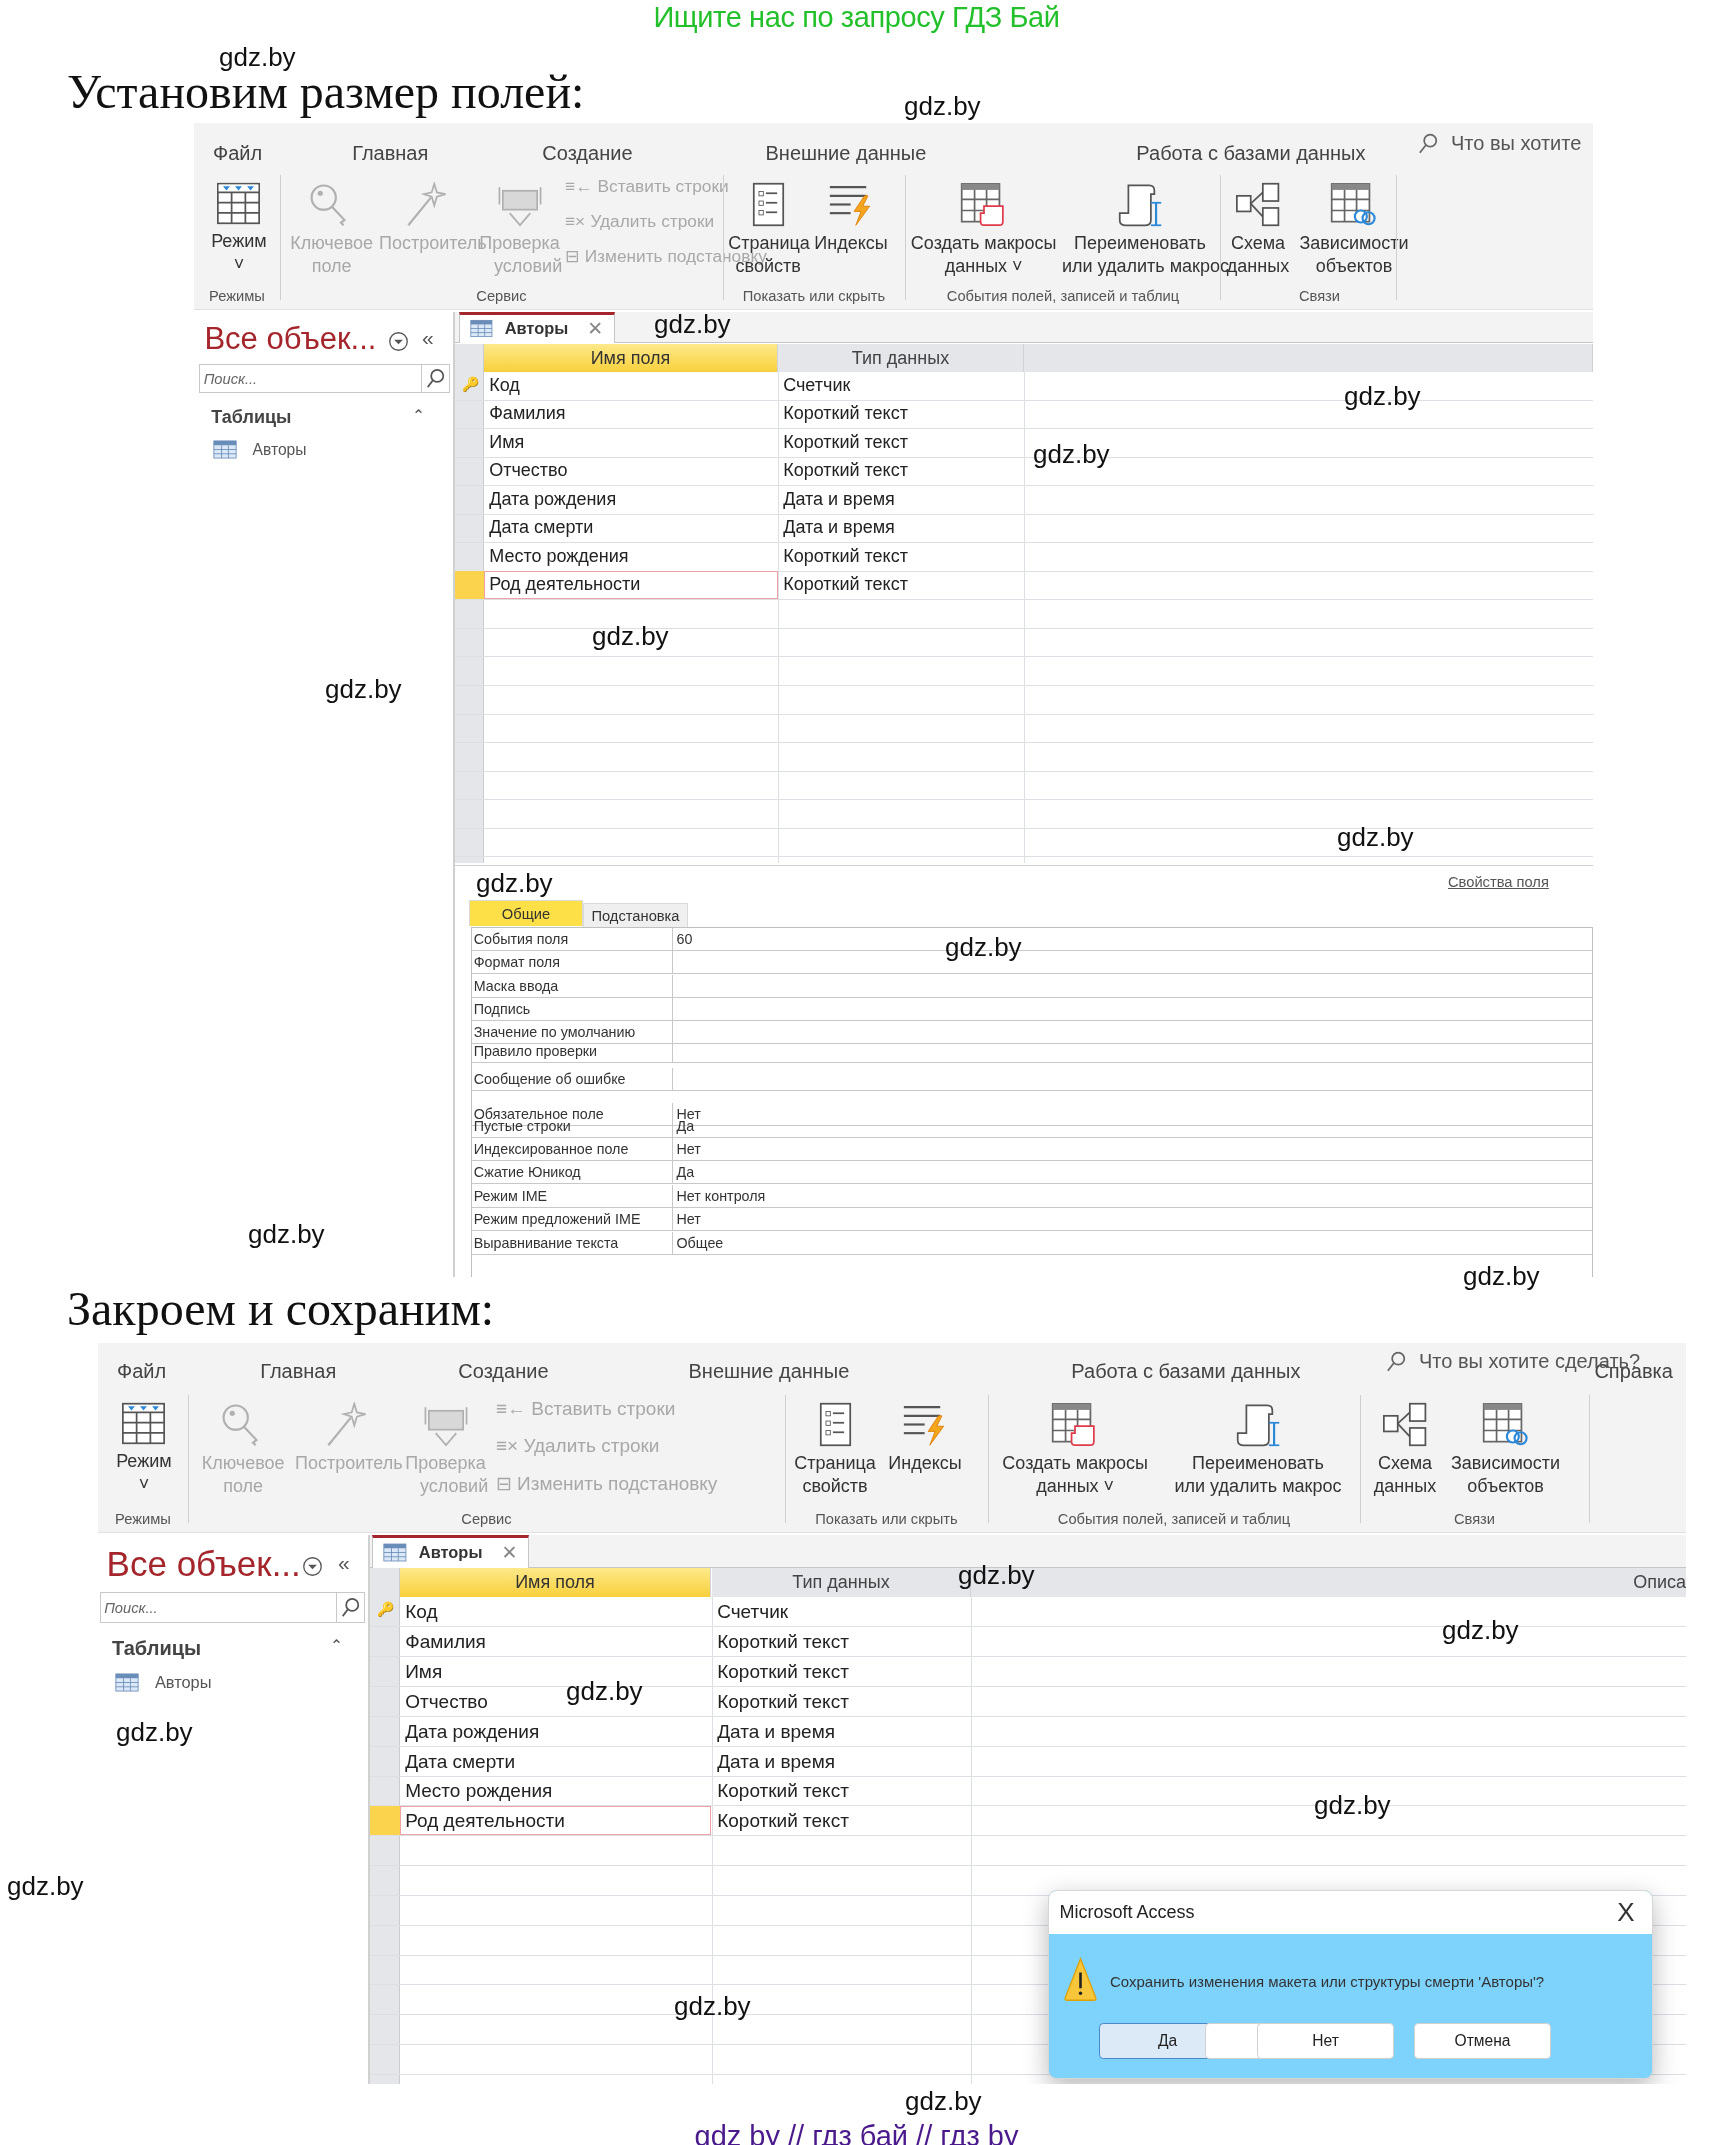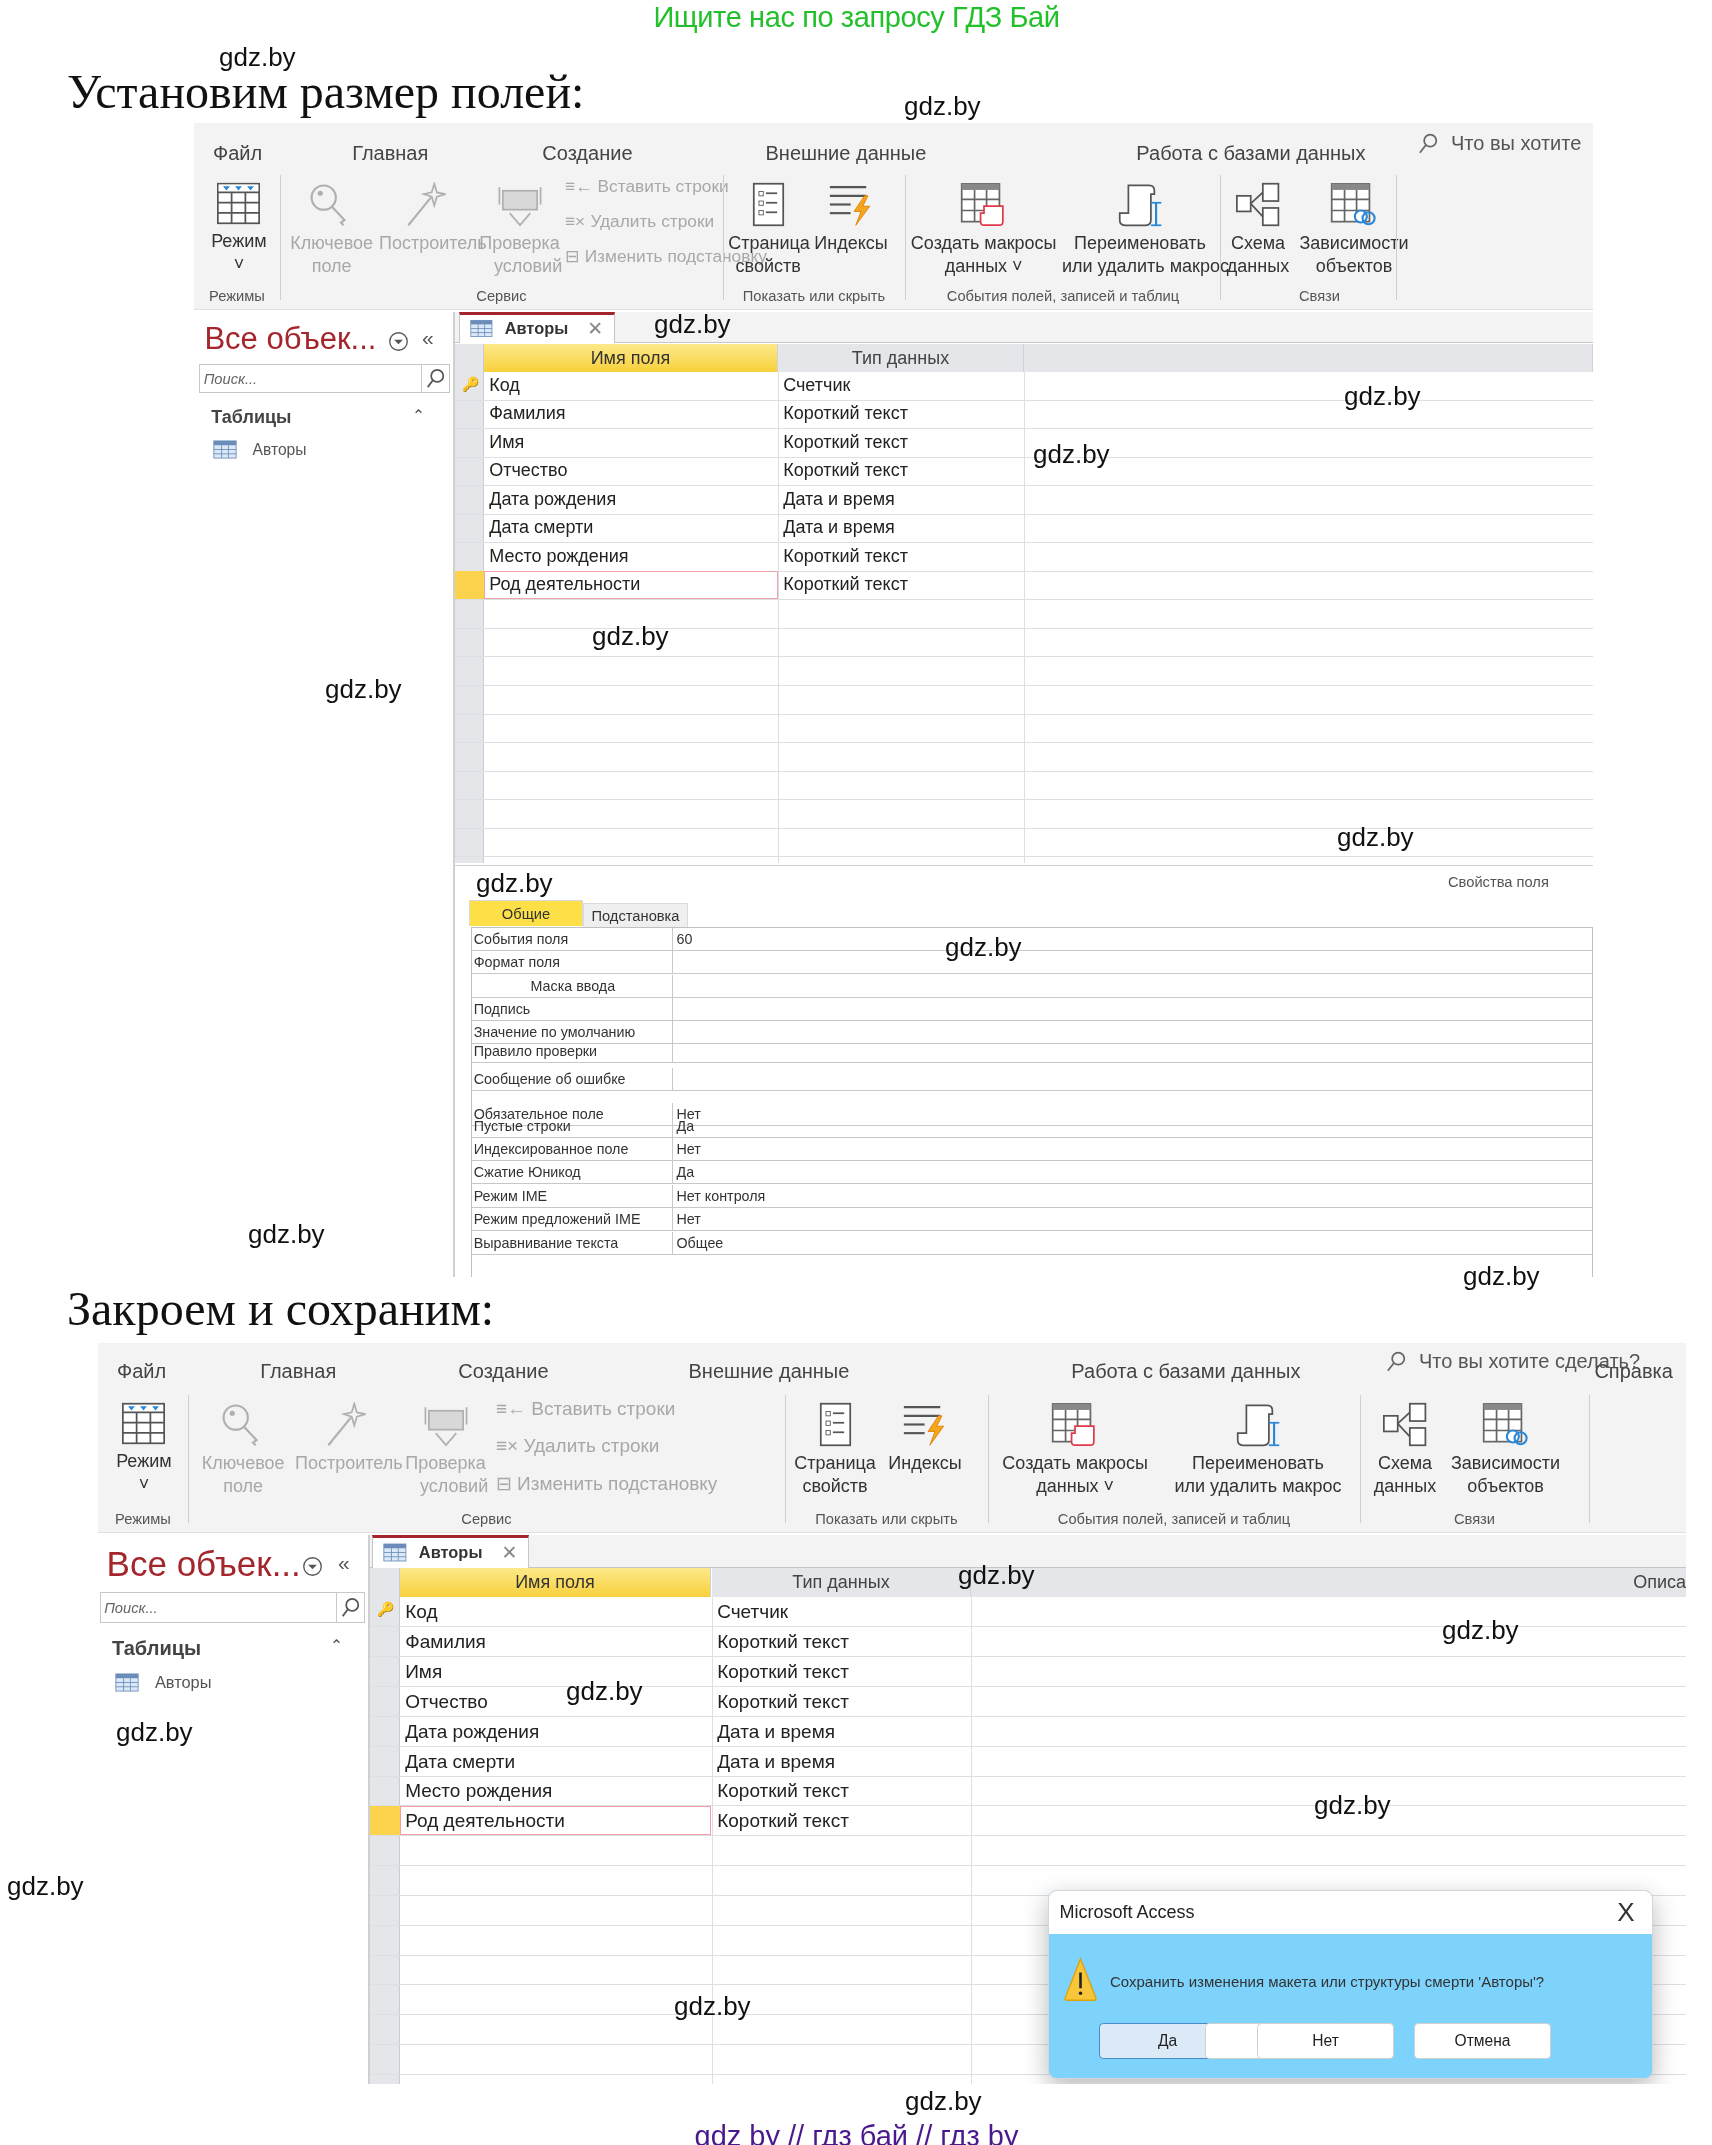--- a/index.html
+++ b/index.html
@@ -342,33 +342,33 @@
     <div class="row" style="top:456px;height:28.5px;"></div>
     <div class="row" style="top:484px;height:28.5px;"></div>
   </div>
   <div class="abs wm" style="left:1150px;top:258px;">gdz.by</div>
   <div class="abs wm" style="left:839px;top:316px;">gdz.by</div>
   <div class="abs wm" style="left:398px;top:498px;">gdz.by</div>
   <div class="abs wm" style="left:1143px;top:699px;">gdz.by</div>
 
   <div class="abs" style="left:261px;top:742px;width:1138px;height:0.9px;background:#d0d0d0;"></div>
   <div class="abs wm" style="left:282px;top:745px;">gdz.by</div>
-  <div class="props-title" style="left:1254px;top:751px;">Свойства поля</div>
+  <div class="props-title" style="left:1254px;top:751px;text-decoration:underline;">Свойства поля</div>
   <div class="ptab active" style="left:275px;top:777px;width:114px;height:26px;">Общие</div>
   <div class="ptab inactive" style="left:389px;top:780px;width:105px;height:24px;">Подстановка</div>
   <div class="ptable" style="left:277px;top:804px;width:1122px;height:353px;">
     <div class="prow" style="top:0px;">
         <div class="pl">События поля</div>
         <div class="pv">60</div>
       </div>
     <div class="prow" style="top:23px;">
         <div class="pl">Формат поля</div>
         <div class="pv"></div>
       </div>
-    <div class="prow" style="top:47px;text-align:center;">
+    <div class="prow" style="top:47px;">
         <div class="pl">Маска ввода</div>
         <div class="pv"></div>
       </div>
     <div class="prow" style="top:70px;">
         <div class="pl">Подпись</div>
         <div class="pv"></div>
       </div>
     <div class="prow" style="top:93px;">
         <div class="pl">Значение по умолчанию</div>
         <div class="pv"></div>

